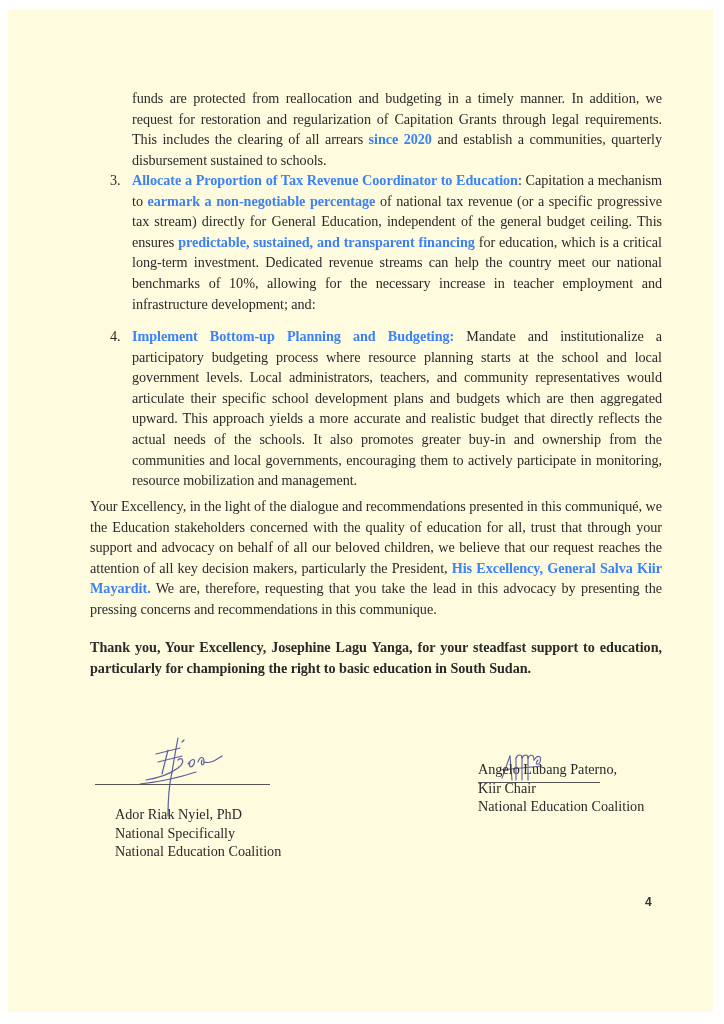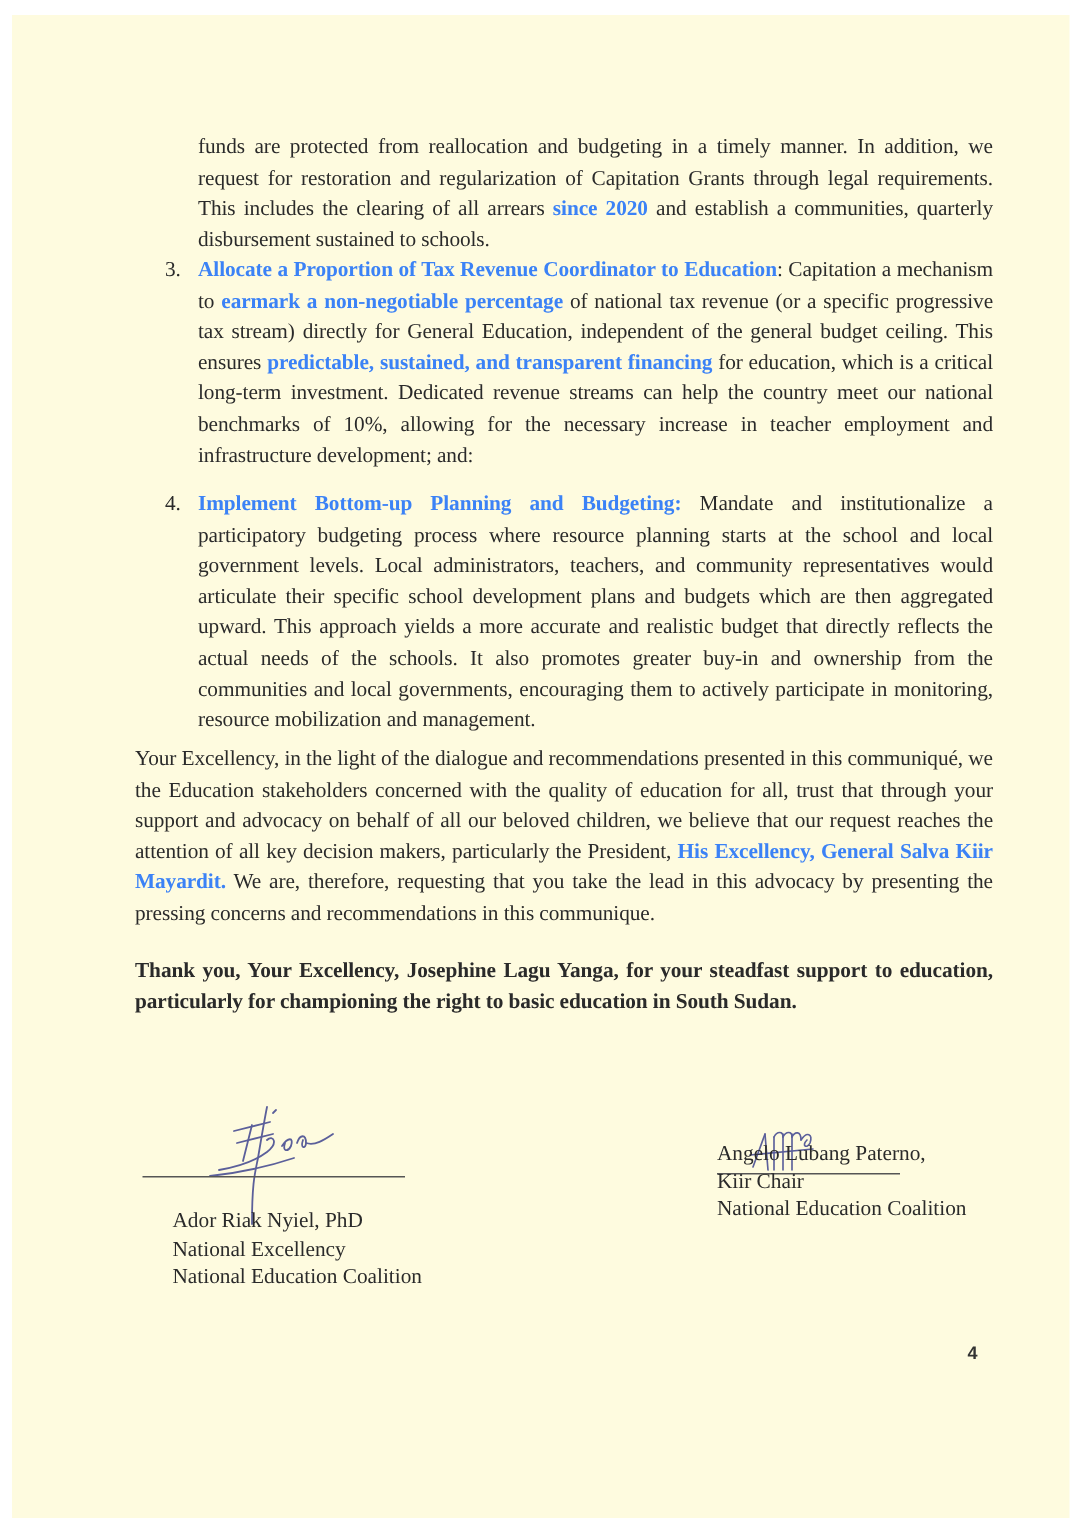--- a/index.html
+++ b/index.html
@@ -146,21 +146,21 @@
       <path d="M18 6 C20 2, 24 2, 24 6"></path>
       <path d="M24 6 C26 2, 30 2, 30 6"></path>
       <path d="M30 6 C32 2, 36 2, 36 8"></path>
       <path d="M36 8 C40 2, 44 4, 42 10 C40 14, 36 12, 40 8"></path>
     </g>
   </svg>
   <div class="sig-line sig-line-right"></div>
 
   <div class="sig sig-left">
     <div>Ador Riak Nyiel, PhD</div>
-    <div>National Excellency</div>
+    <div>National Specifically</div>
     <div>National Education Coalition</div>
   </div>
 
   <div class="sig sig-right">
     <div>Angelo Lubang Paterno,</div>
     <div>Kiir Chair</div>
     <div>National Education Coalition</div>
   </div>
 
   <div class="page-number">4</div>

